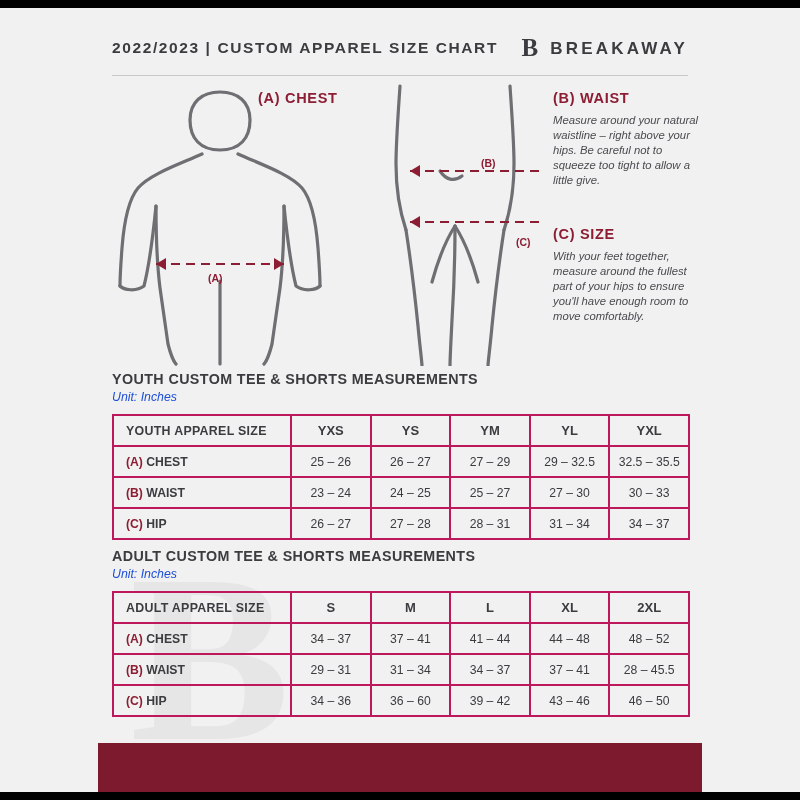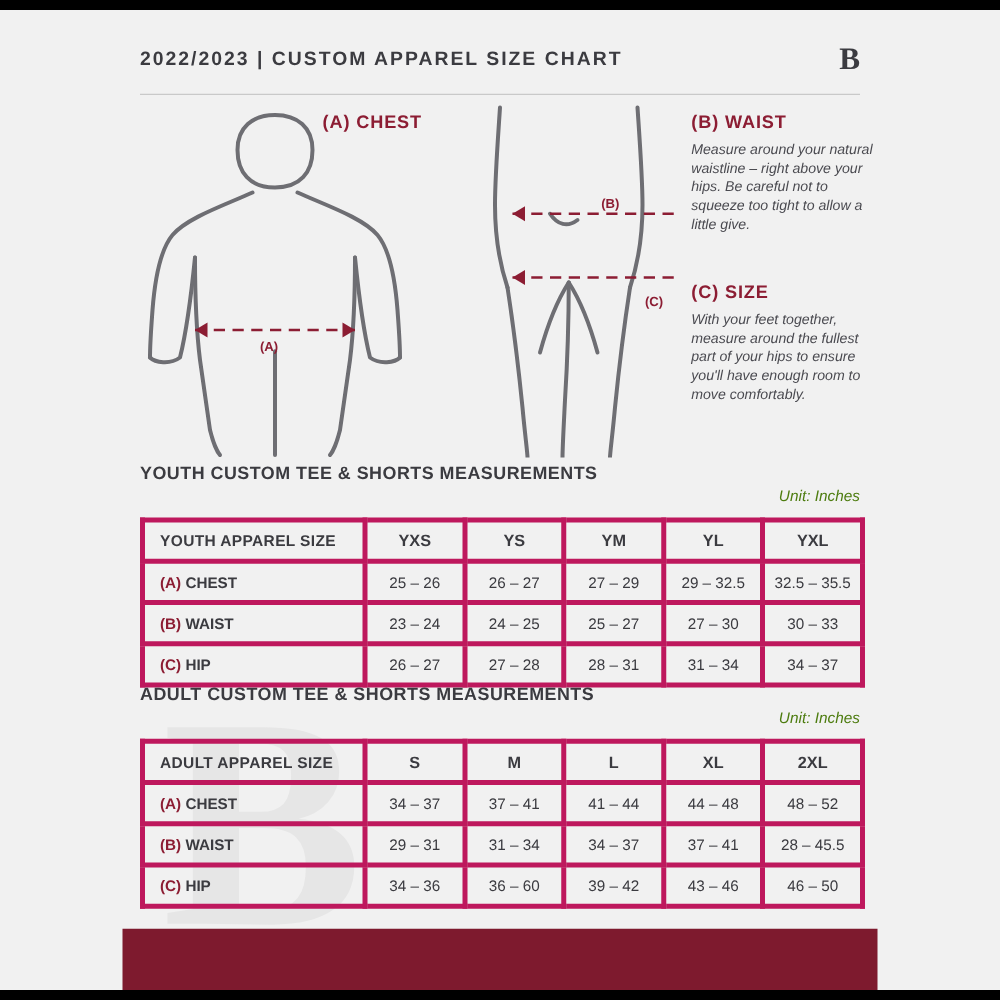--- a/index.html
+++ b/index.html
@@ -139,34 +139,34 @@
     left: 112px;
     width: 576px;
   }
   .tbl-title {
     font-size: 14.3px;
     font-weight: bold;
     letter-spacing: 0.4px;
     color: #3b3b40;
   }
   .tbl-unit {
-    text-align: right;
+    text-align: left;
     font-size: 12.3px;
     font-style: italic;
-    color: #4d7c0f;
+    color: #1d4ed8;
     margin-top: 3px;
     margin-bottom: 10px;
   }
   table {
     border-collapse: collapse;
     width: 576px;
     table-layout: fixed;
   }
   table td, table th {
-    border: 4px solid #be185d;
+    border: 2px solid #be185d;
     height: 29px;
     font-size: 12.2px;
     color: #3b3b40;
     padding: 0;
   }
   thead th {
     font-weight: bold;
     text-align: center;
     font-size: 13px;
   }
@@ -207,20 +207,21 @@
 
 <div id="page">
   <div class="sheet">
 
     <div class="watermark">B</div>
 
     <div class="header">
       <div class="header-title">2022/2023  |  CUSTOM APPAREL SIZE CHART</div>
       <div class="brand">
         <span class="brand-mark">B</span>
+        <span class="brand-name">BREAKAWAY</span>
       </div>
       <div class="header-rule"></div>
     </div>
 
     <div class="diagram">
 
       <svg class="figure-svg" viewBox="0 0 440 290">
 
         <g fill="none" stroke="#6e6e73" stroke-width="3.2" stroke-linecap="round" stroke-linejoin="round">
           <path d="M80 44 C80 26 92 16 110 16 C128 16 140 26 140 44 C140 62 130 74 110 74 C90 74 80 62 80 44 Z"></path>

